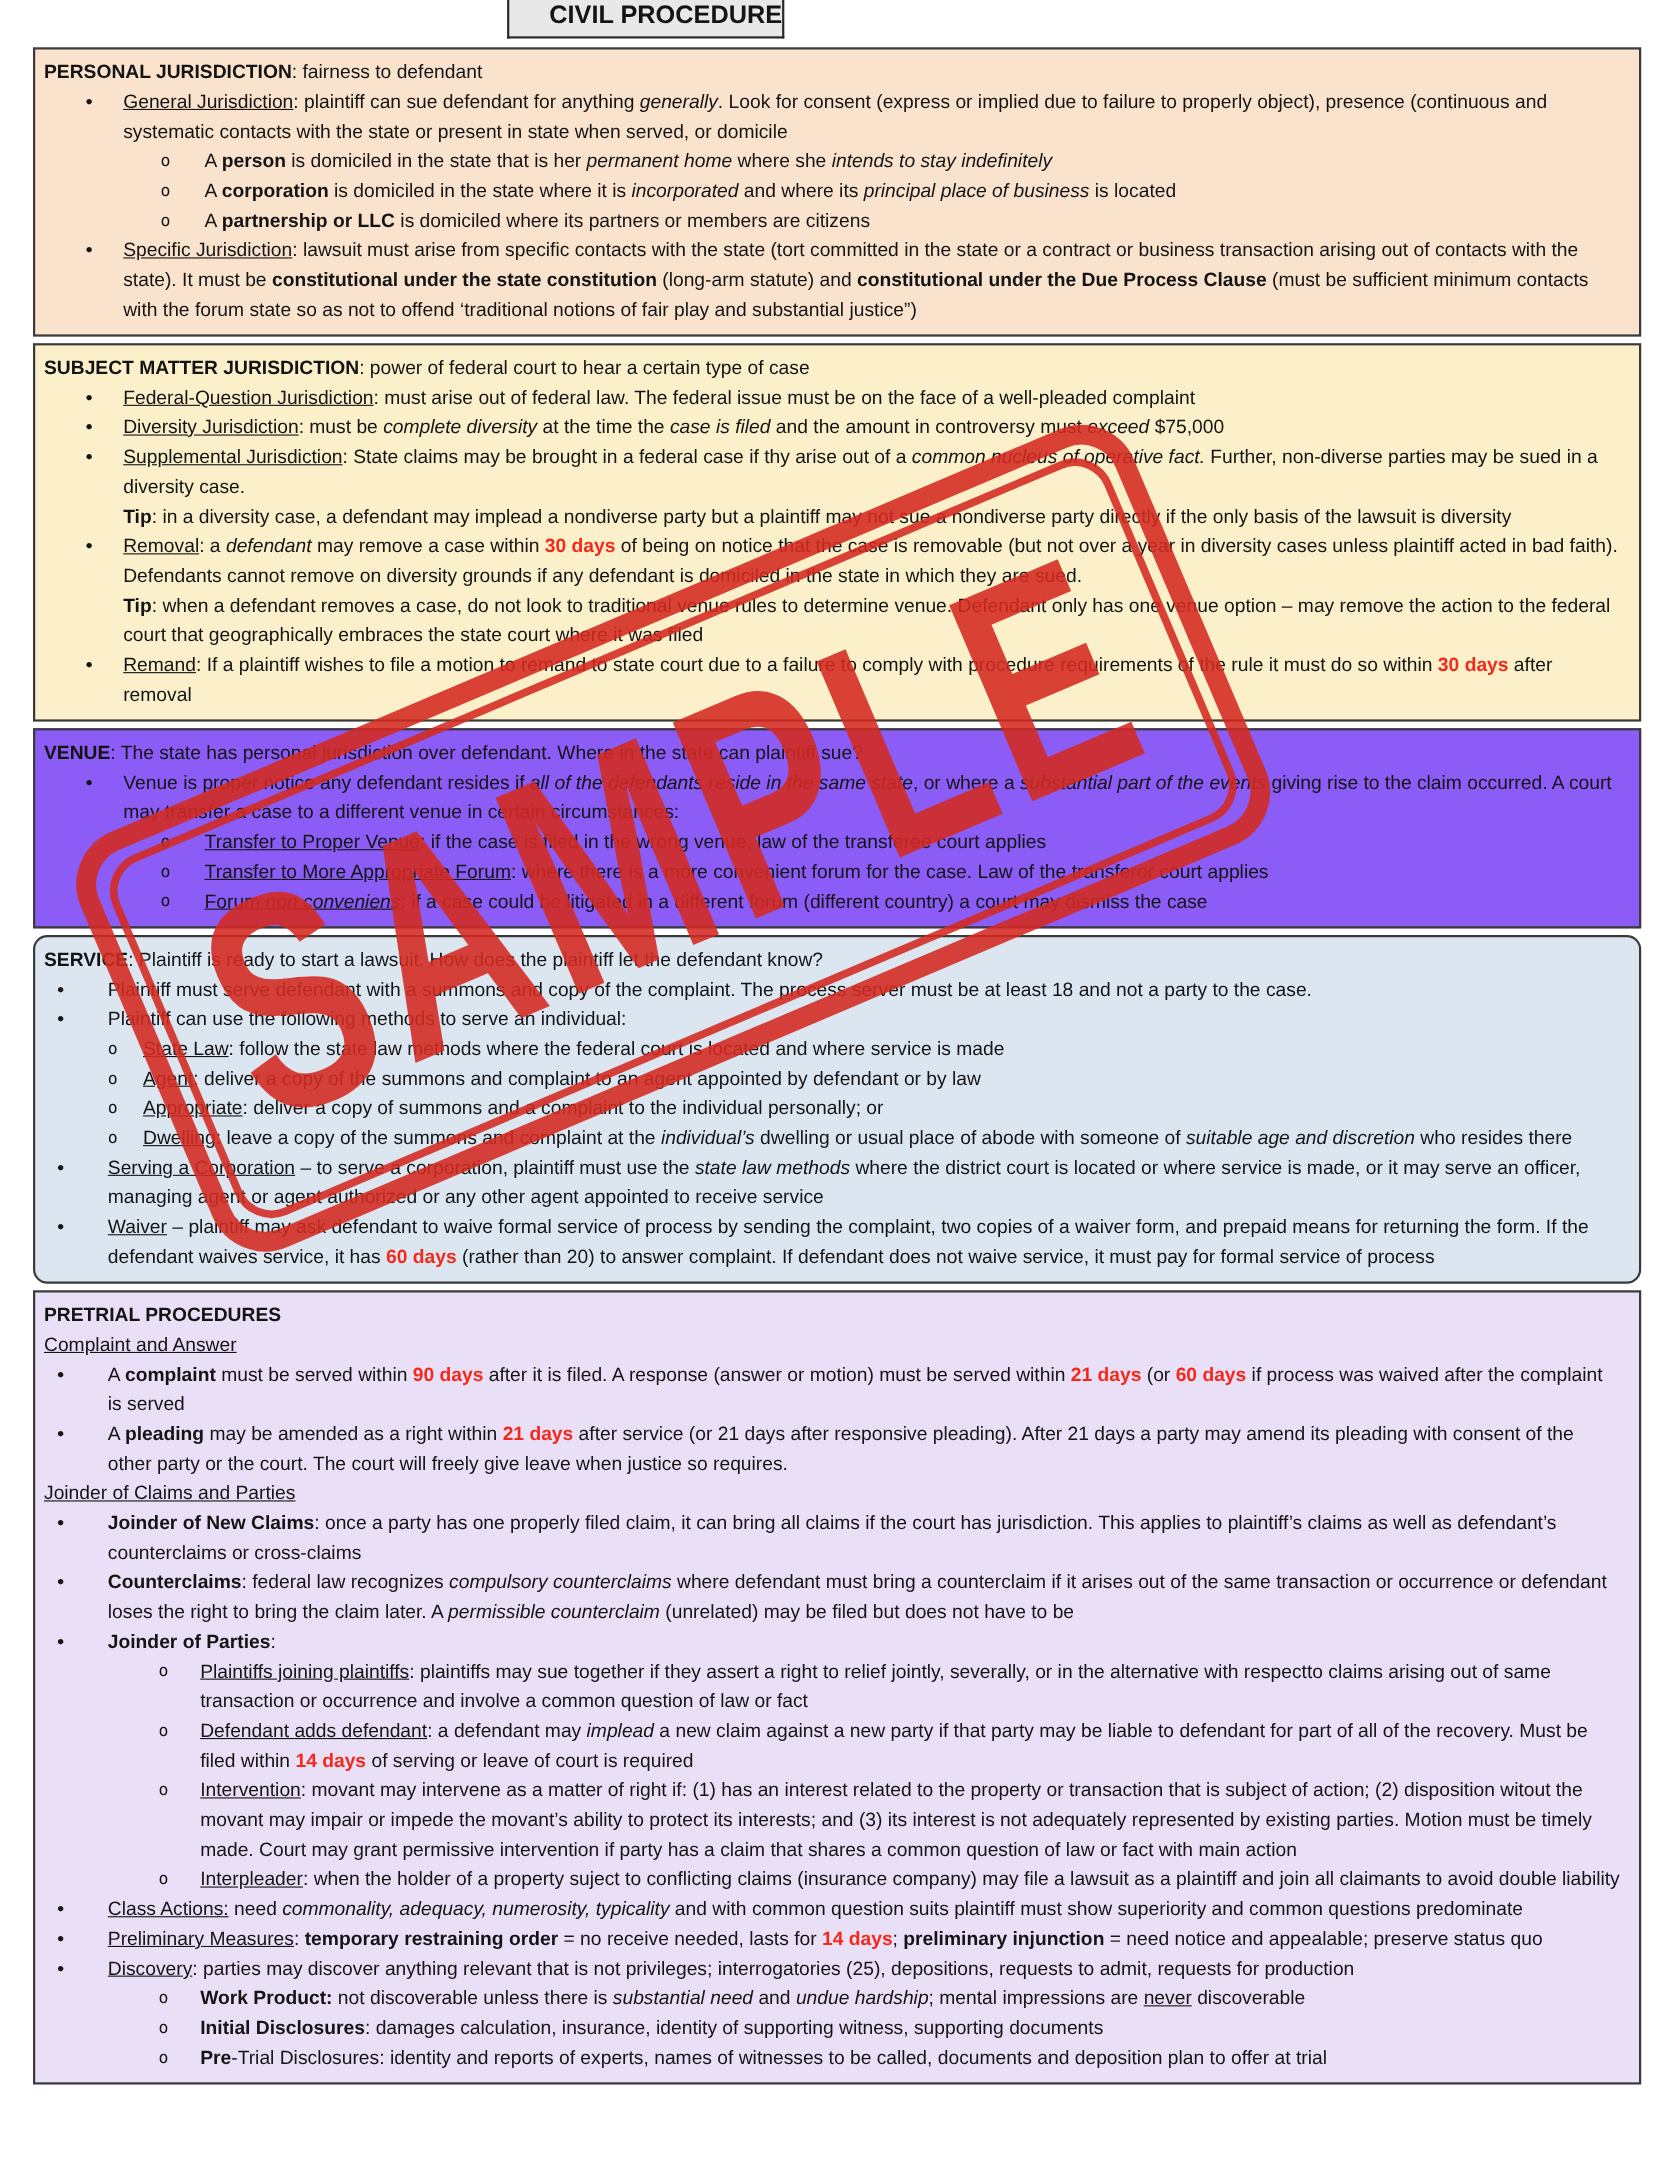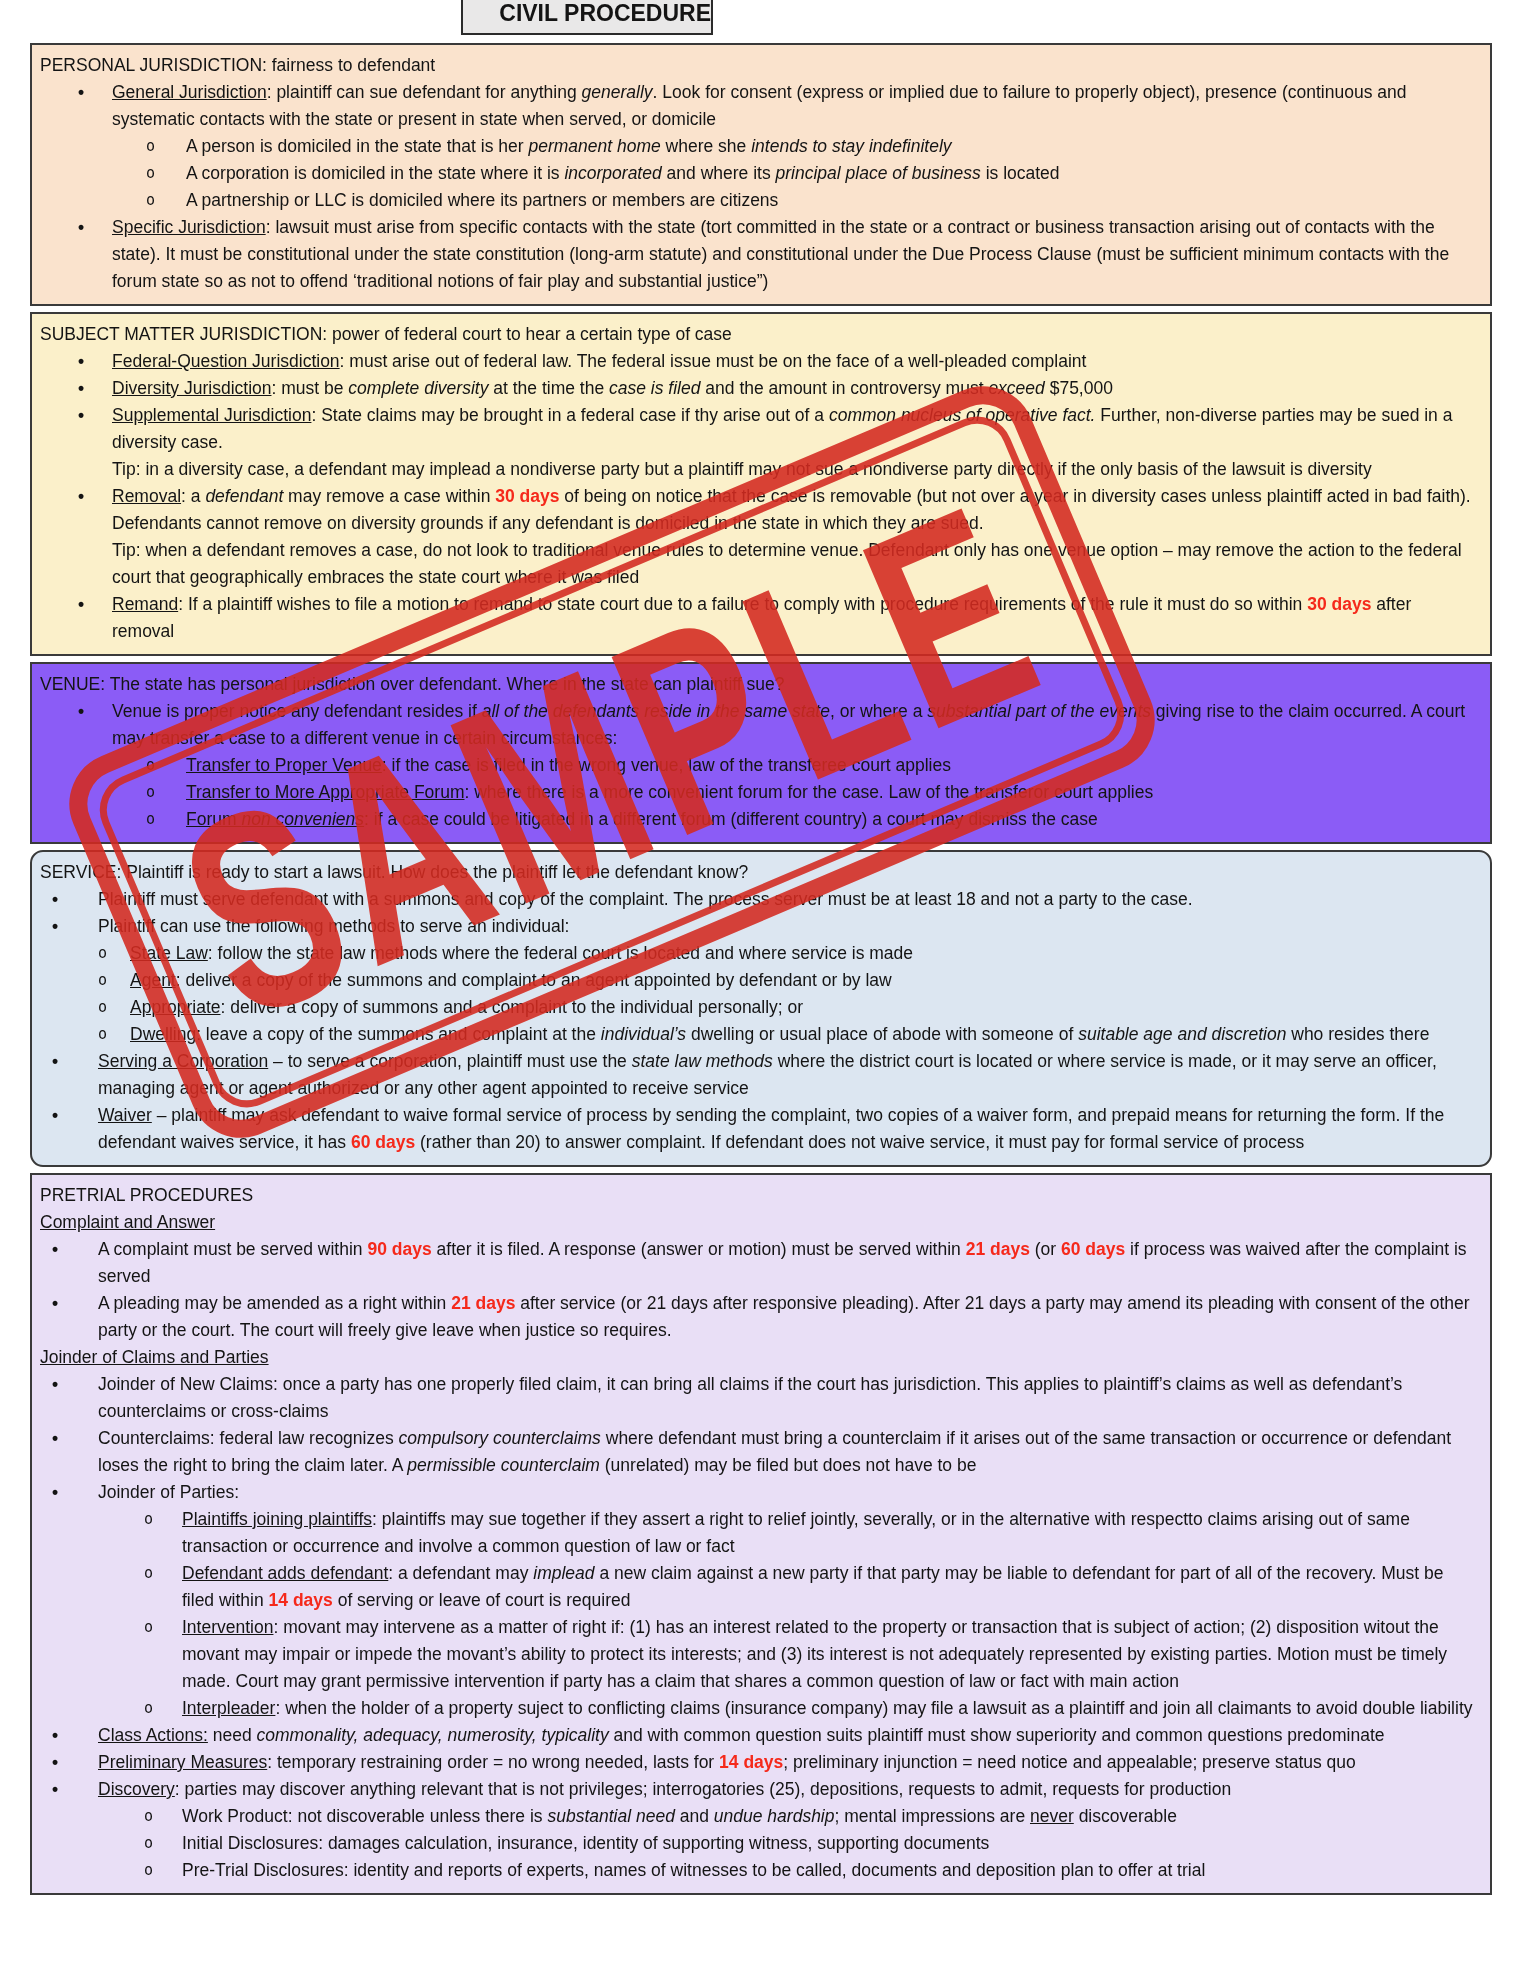--- a/index.html
+++ b/index.html
@@ -6,21 +6,21 @@
   .page{position:relative;width:1522px;height:1980px;background:#ffffff;
         font-family:"Liberation Sans",sans-serif;color:#141414;overflow:hidden;}
   .titlebox{box-sizing:border-box;width:252px;margin-left:461px;background:#e9e8e8;
             border:2px solid #2b2b2b;border-top:none;text-align:right;font-weight:bold;
             font-size:23px;padding:0 0 6px;}
   .sections{margin:8px 30px 0 30px;}
   .box{border:2px solid #3a3a3a;margin-bottom:6px;padding:7px 16px 9px 8px;
        font-size:17.5px;line-height:27px;}
   .ln{position:relative;min-height:27px;}
   .h .fb{letter-spacing:0;}
-  .fb{font-weight:normal;margin-top:32px;}
+  .fb{font-weight:bold;margin-top:32px;}
   .fi{font-style:italic;}
   .fu{text-decoration:underline;}
   .fr{color:var(--red,#f5291b);font-weight:bold;}
   .mk{position:absolute;font-weight:bold;}
   .b2 .mk{font-weight:normal;font-family:"DejaVu Sans Mono","Liberation Mono",monospace;font-size:15px;}
   
   .indent-a .b1{padding-left:72px;}  .indent-a .b1 .mk{left:38px;}
   .indent-a .b2{padding-left:146px;} .indent-a .b2 .mk{left:106px;}
   .indent-a .t{padding-left:72px;}
   
@@ -91,21 +91,21 @@
         <div class="ln b1"><span class="mk">•</span><span>A </span><span class="fb">pleading</span><span> may be amended as a right within </span><span class="fr">21 days</span><span> after service (or 21 days after responsive pleading). After 21 days a party may amend its pleading with consent of the other party or the court. The court will freely give leave when justice so requires.</span></div>
         <div class="ln h"><span class="fu">Joinder of Claims and Parties</span></div>
         <div class="ln b1"><span class="mk">•</span><span class="fb">Joinder of New Claims</span><span>: once a party has one properly filed claim, it can bring all claims if the court has jurisdiction. This applies to plaintiff’s claims as well as defendant’s counterclaims or cross-claims</span></div>
         <div class="ln b1"><span class="mk">•</span><span class="fb">Counterclaims</span><span>: federal law recognizes </span><span class="fi">compulsory counterclaims</span><span> where defendant must bring a counterclaim if it arises out of the same transaction or occurrence or defendant loses the right to bring the claim later. A </span><span class="fi">permissible counterclaim</span><span> (unrelated) may be filed but does not have to be</span></div>
         <div class="ln b1"><span class="mk">•</span><span class="fb">Joinder of Parties</span><span>:</span></div>
         <div class="ln b2"><span class="mk">o</span><span class="fu">Plaintiffs joining plaintiffs</span><span>: plaintiffs may sue together if they assert a right to relief jointly, severally, or in the alternative with respectto claims arising out of same transaction or occurrence and involve a common question of law or fact</span></div>
         <div class="ln b2"><span class="mk">o</span><span class="fu">Defendant adds defendant</span><span>: a defendant may </span><span class="fi">implead</span><span> a new claim against a new party if that party may be liable to defendant for part of all of the recovery. Must be filed within </span><span class="fr">14 days</span><span> of serving or leave of court is required</span></div>
         <div class="ln b2"><span class="mk">o</span><span class="fu">Intervention</span><span>: movant may intervene as a matter of right if: (1) has an interest related to the property or transaction that is subject of action; (2) disposition witout the movant may impair or impede the movant’s ability to protect its interests; and (3) its interest is not adequately represented by existing parties. Motion must be timely made. Court may grant permissive intervention if party has a claim that shares a common question of law or fact with main action</span></div>
         <div class="ln b2"><span class="mk">o</span><span class="fu">Interpleader</span><span>: when the holder of a property suject to conflicting claims (insurance company) may file a lawsuit as a plaintiff and join all claimants to avoid double liability</span></div>
         <div class="ln b1"><span class="mk">•</span><span class="fu">Class Actions:</span><span> need </span><span class="fi">commonality, adequacy, numerosity, typicality</span><span> and with common question suits plaintiff must show superiority and common questions predominate</span></div>
-        <div class="ln b1"><span class="mk">•</span><span class="fu">Preliminary Measures</span><span>: </span><span class="fb">temporary restraining order</span><span> = no wrong needed, lasts for </span><span class="fr">14 days</span><span>; </span><span class="fb">preliminary injunction</span><span> = need notice and appealable; preserve status quo</span></div>
+        <div class="ln b1"><span class="mk">•</span><span class="fu">Preliminary Measures</span><span>: </span><span class="fb">temporary restraining order</span><span> = no receive needed, lasts for </span><span class="fr">14 days</span><span>; </span><span class="fb">preliminary injunction</span><span> = need notice and appealable; preserve status quo</span></div>
         <div class="ln b1"><span class="mk">•</span><span class="fu">Discovery</span><span>: parties may discover anything relevant that is not privileges; interrogatories (25), depositions, requests to admit, requests for production</span></div>
         <div class="ln b2"><span class="mk">o</span><span class="fb">Work Product:</span><span> not discoverable unless there is </span><span class="fi">substantial need</span><span> and </span><span class="fi">undue hardship</span><span>; mental impressions are </span><span class="fu">never</span><span> discoverable</span></div>
         <div class="ln b2"><span class="mk">o</span><span class="fb">Initial Disclosures</span><span>: damages calculation, insurance, identity of supporting witness, supporting documents</span></div>
         <div class="ln b2"><span class="mk">o</span><span class="fb">Pre</span><span>-Trial Disclosures: identity and reports of experts, names of witnesses to be called, documents and deposition plan to offer at trial</span></div>
       </section>
     </div>
   <div class="stamp">
     <span class="stamp-text">SAMPLE</span>
   </div>
 </div>

